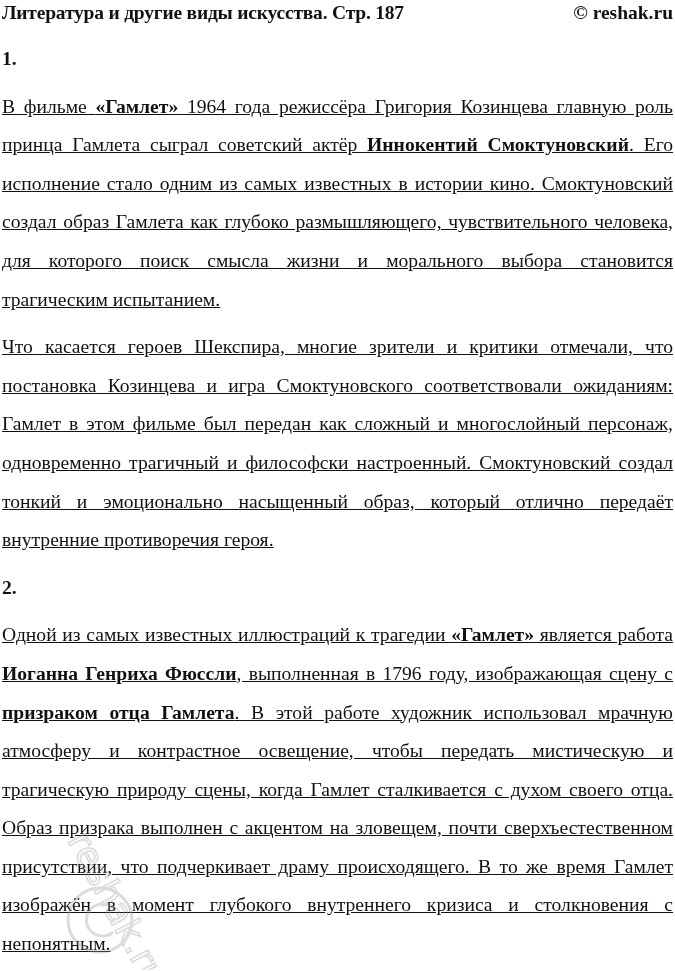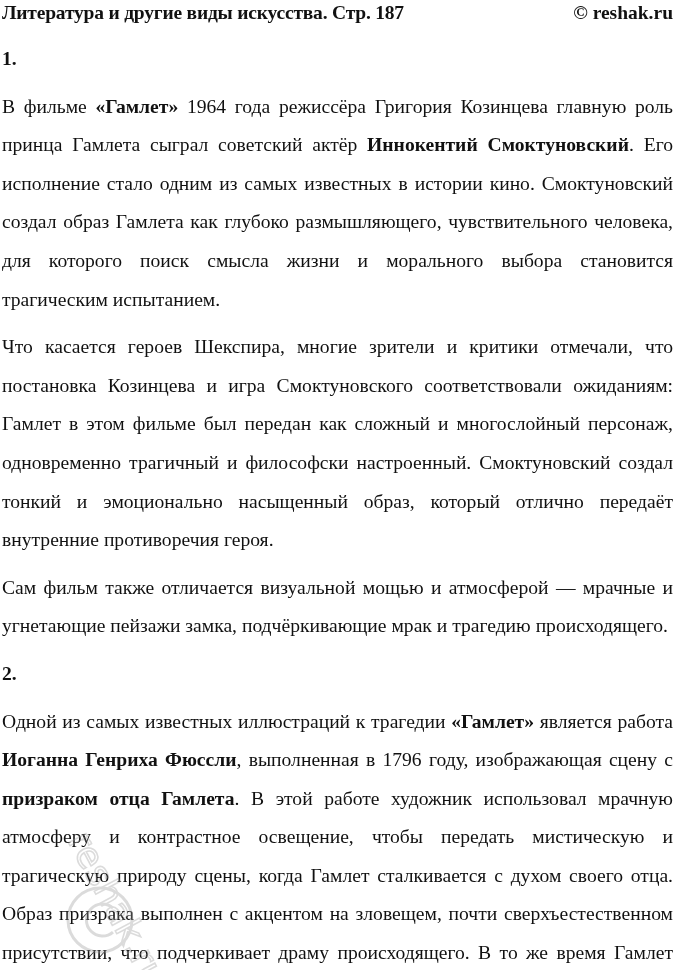--- a/index.html
+++ b/index.html
@@ -13,21 +13,21 @@
     display: flex; justify-content: space-between; align-items: center;
     font-size: 19.5px; line-height: 24px;
   }
   .header .title { font-weight: bold; letter-spacing: -0.2px; }
   .header .copy { font-weight: bold; }
   .content {
     position: absolute; left: 2px; top: 40px; width: 671px;
     font-size: 19.6px; line-height: 38.6px;
   }
   .num { font-weight: bold; margin: 0 0 9px 0; }
-  p { margin: 0 0 9px 0; text-align: justify; }
+  p { margin: 0 0 9px 0; text-align: justify; text-decoration: underline; }
   b { font-weight: bold; }
   .watermark {
     position: absolute; left: 55px; top: 800px; width: 160px; height: 170px;
     pointer-events: none; opacity: 0.35;
   }
   .watermark svg { width: 100%; height: 100%; }
 </style>
 </head>
 <body>
 
@@ -39,23 +39,20 @@
 <div class="content">
 
   <div>
     <div class="num">1.</div>
     <p>
       <span>В фильме </span><b>«Гамлет»</b><span> 1964 года режиссёра Григория Козинцева главную роль принца Гамлета сыграл советский актёр </span><b>Иннокентий Смоктуновский</b><span>. Его исполнение стало одним из самых известных в истории кино. Смоктуновский создал образ Гамлета как глубоко размышляющего, чувствительного человека, для которого поиск смысла жизни и морального выбора становится трагическим испытанием.</span>
     </p>
     <p>
       <span>Что касается героев Шекспира, многие зрители и критики отмечали, что постановка Козинцева и игра Смоктуновского соответствовали ожиданиям: Гамлет в этом фильме был передан как сложный и многослойный персонаж, одновременно трагичный и философски настроенный. Смоктуновский создал тонкий и эмоционально насыщенный образ, который отлично передаёт внутренние противоречия героя.</span>
     </p>
-    <p>
-      <span>Сам фильм также отличается визуальной мощью и атмосферой — мрачные и угнетающие пейзажи замка, подчёркивающие мрак и трагедию происходящего.</span>
-    </p>
   </div>
 
   <div>
     <div class="num">2.</div>
     <p>
       <span>Одной из самых известных иллюстраций к трагедии </span><b>«Гамлет»</b><span> является работа </span><b>Иоганна Генриха Фюссли</b><span>, выполненная в 1796 году, изображающая сцену с </span><b>призраком отца Гамлета</b><span>. В этой работе художник использовал мрачную атмосферу и контрастное освещение, чтобы передать мистическую и трагическую природу сцены, когда Гамлет сталкивается с духом своего отца. Образ призрака выполнен с акцентом на зловещем, почти сверхъестественном присутствии, что подчеркивает драму происходящего. В то же время Гамлет изображён в момент глубокого внутреннего кризиса и столкновения с непонятным.</span>
     </p>
   </div>
 </div>
 

